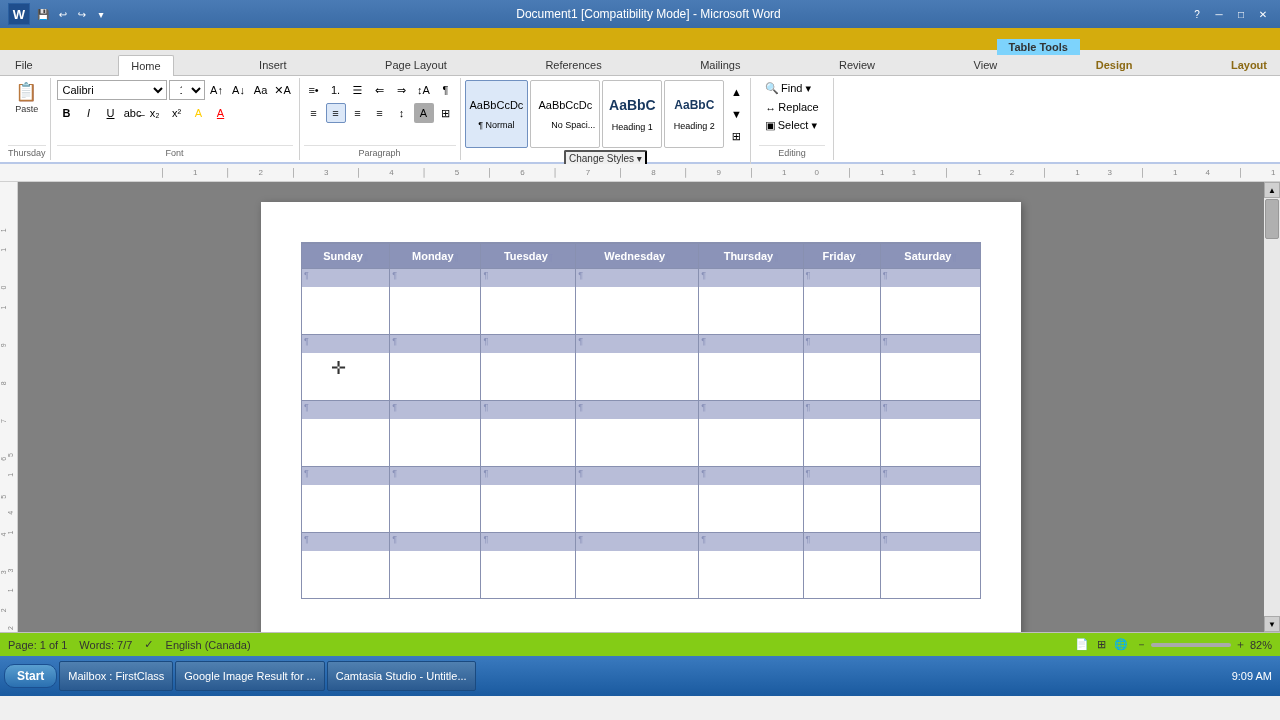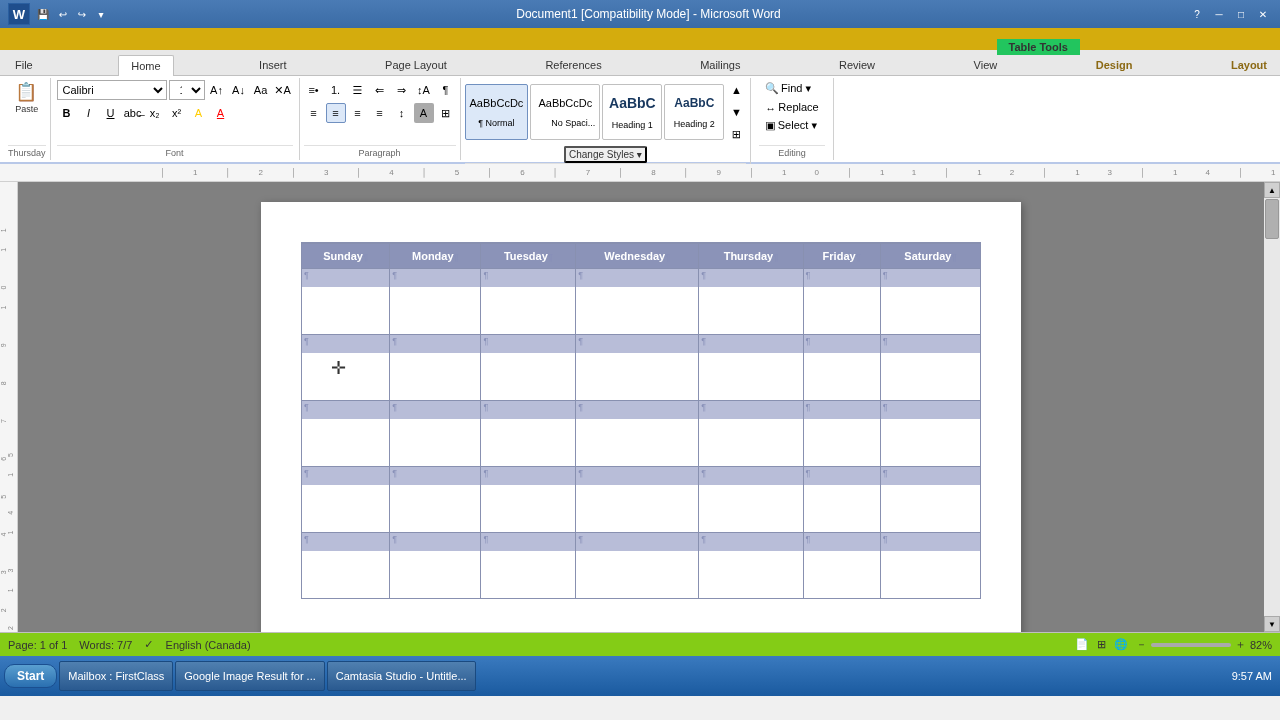--- a/index.html
+++ b/index.html
@@ -25,21 +25,21 @@
 
     
     #table-tools-bar {
       background: #d4ac0d;
       height: 22px;
       display: flex;
       align-items: center;
       justify-content: flex-end;
       padding: 0 200px 0 0;
     }
-    .table-tools-label { font-size: 11px; color: #333; font-weight: bold; padding: 2px 12px; background: #22c55e; margin-top: 16px; }
+    .table-tools-label { font-size: 11px; color: #333; font-weight: bold; padding: 2px 12px; background: #7dd3fc; margin-top: 16px; }
 
     
     #ribbon-tabs {
       background: #e8e8e8;
       height: 26px;
       display: flex;
       align-items: flex-end;
       padding-left: 2px;
       border-bottom: 1px solid #c0c0c0;
       justify-content: space-between;
@@ -156,21 +156,21 @@
     }
     .style-item {
       border: 1px solid #c0c0c0;
       background: white;
       padding: 2px 4px;
       cursor: pointer;
       border-radius: 2px;
       font-size: 10px;
       text-align: center;
       min-width: 60px;
-      height: 56px;
+      height: 68px;
       display: flex;
       flex-direction: column;
       align-items: center;
       justify-content: center;
       gap: 9px;
     }
     .style-item.active { border-color: #7090c0; background: #dce8f8; }
     .style-h1 { font-size: 14px; font-weight: bold; color: #17375e; }
     .style-h2 { font-size: 12px; font-weight: bold; color: #17375e; }
 
@@ -998,14 +998,14 @@
       <span>82%</span>
     </div>
   </div>
 </div>
 
 <div id="taskbar">
   <div class="start-btn">Start</div>
   <div class="taskbar-item">Mailbox : FirstClass</div>
   <div class="taskbar-item">Google Image Result for ...</div>
   <div class="taskbar-item">Camtasia Studio - Untitle...</div>
-  <div class="taskbar-time">9:57 AM</div>
+  <div class="taskbar-time">9:09 AM</div>
 </div>
 
 </body></html>

